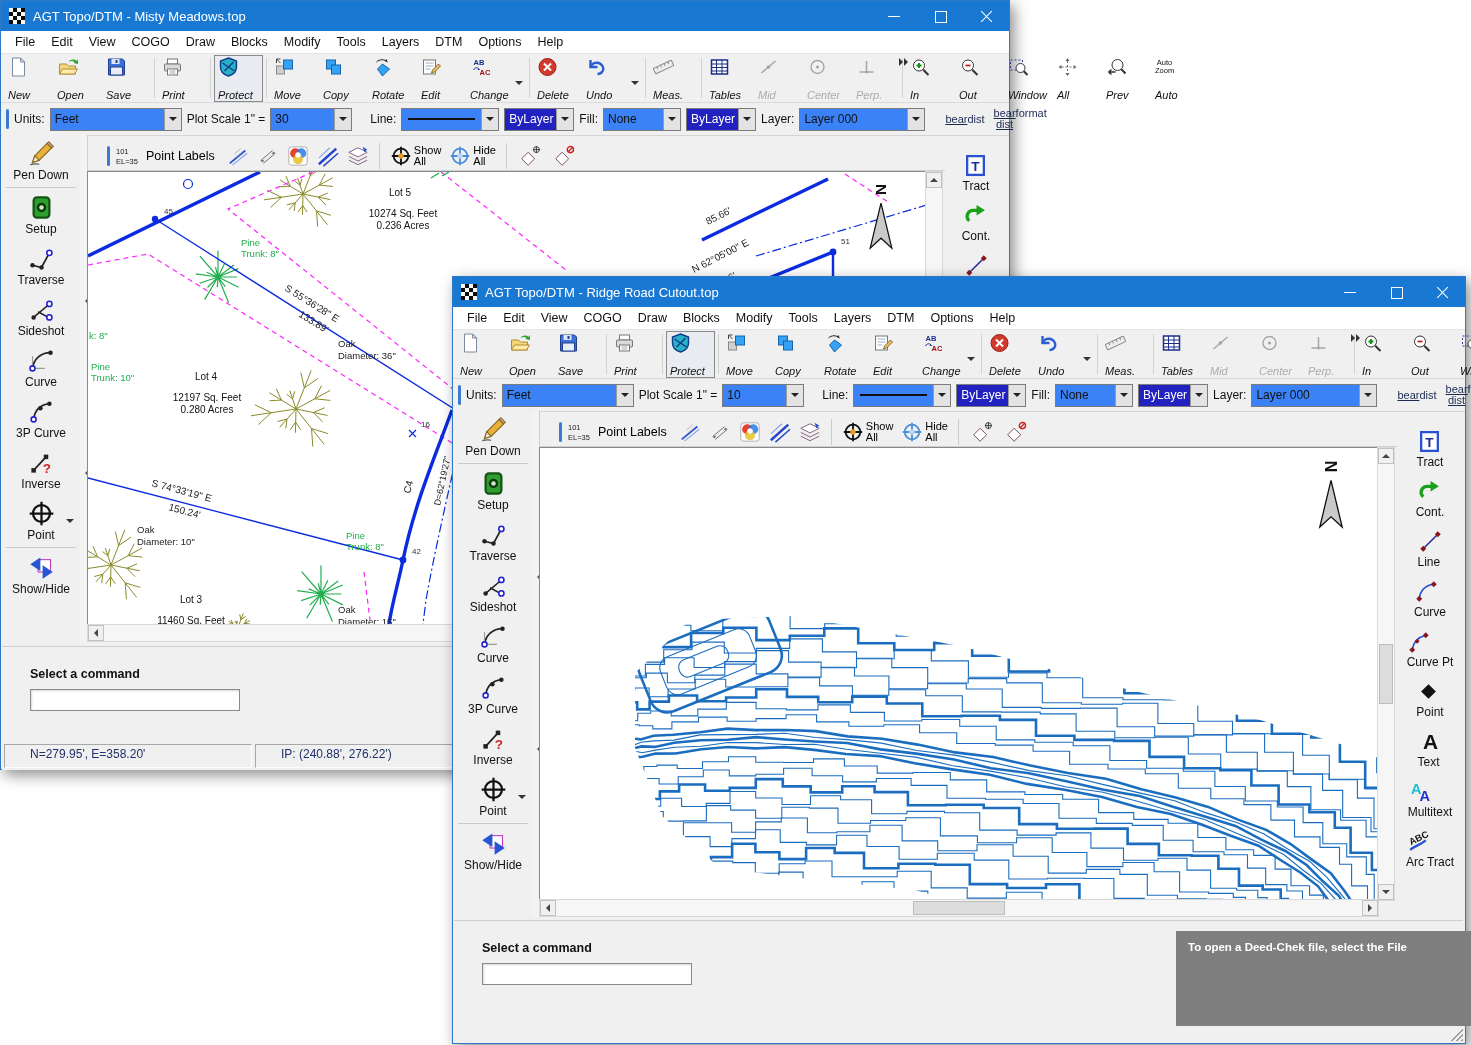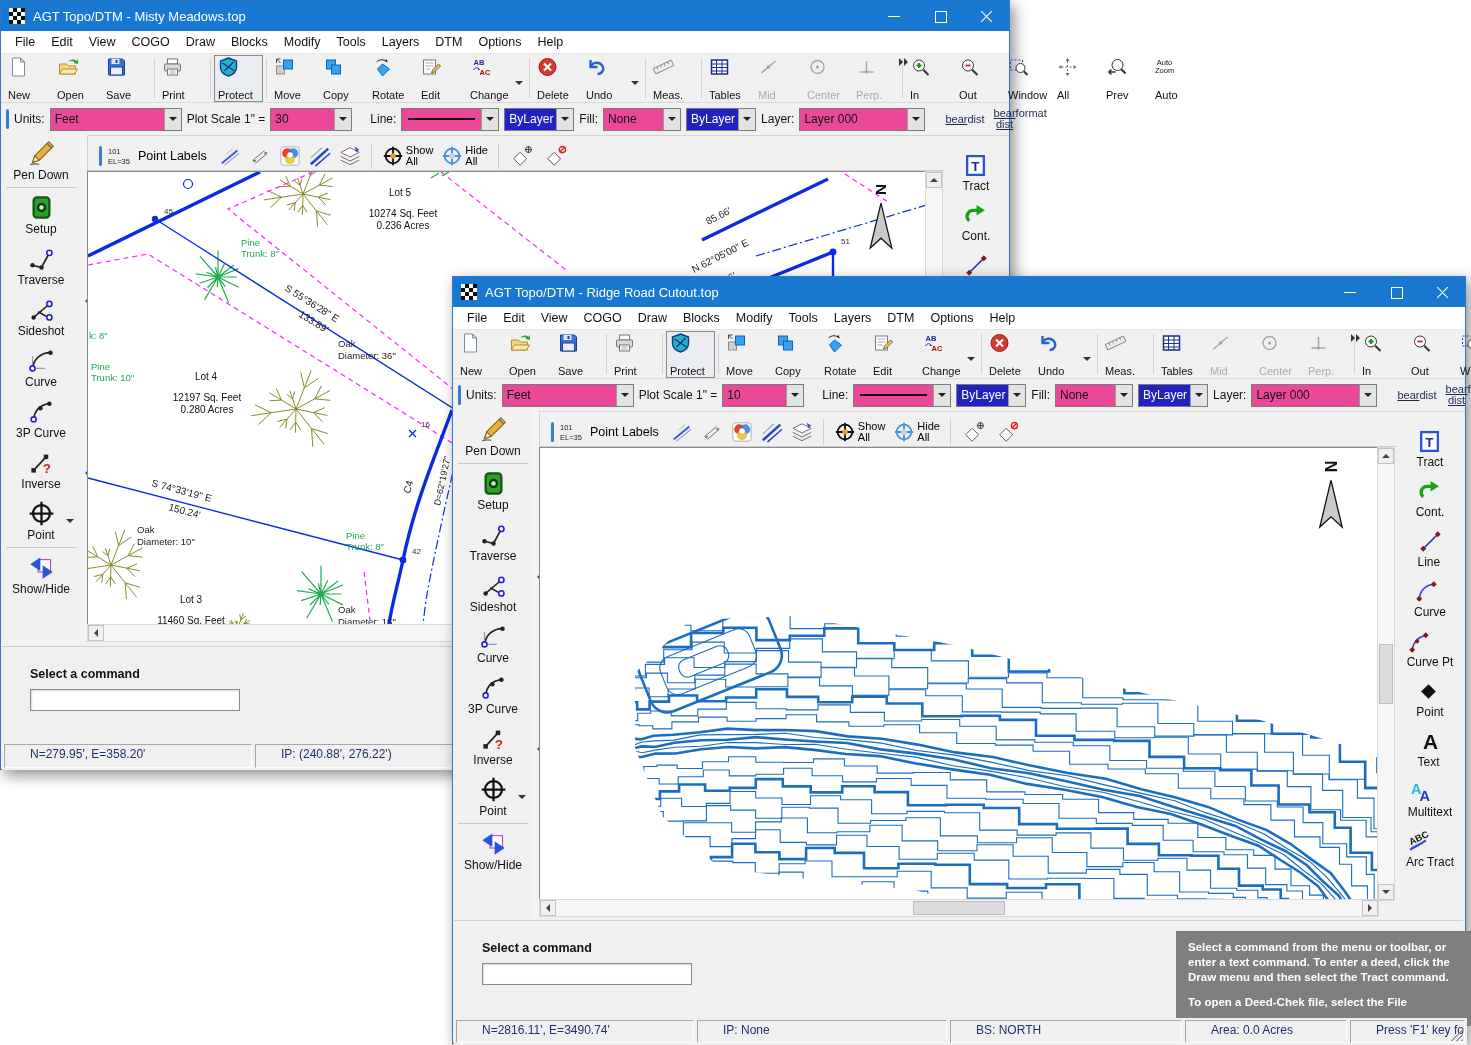--- a/index.html
+++ b/index.html
@@ -17,46 +17,46 @@
   .wbtn.max::after{content:"";position:absolute;left:18px;top:10px;width:10px;height:10px;border:1.4px solid #fff;}
   .wbtn.cls::before,.wbtn.cls::after{content:"";position:absolute;left:16px;top:15px;width:15px;border-top:1.6px solid #fff;}
   .wbtn.cls::before{transform:rotate(45deg);} .wbtn.cls::after{transform:rotate(-45deg);}
   
   .menubar{height:22px;background:#fff;display:flex;align-items:center;padding-left:6px;font-size:12.5px;color:#111;}
   .menu-item{padding:3px 8px;}
   
   .toolbar{height:48px;display:flex;align-items:center;background:#f0f0f0;border-top:1px solid #e5e5e5;border-bottom:1px solid #dadada;padding:0 3px;}
   .tbtn{display:flex;flex-direction:column;justify-content:center;min-width:41px;height:44px;font-size:11px;color:#111;border:1px solid transparent;position:relative;padding:1px 3px 0;}
   .tbtn svg{width:21px;height:21px;display:block;}
-  .tbtn .tlabel{margin-top:12px;white-space:nowrap;}
+  .tbtn .tlabel{margin-top:12px;white-space:nowrap;font-style:italic;}
   .tbtn[data-state="pressed"]{border:1px solid #8a8a8a;background:#e9edf2;}
   .tbtn[data-state="disabled"]{color:#a0a0a0;opacity:.85;}
   .tbtn.dd{margin-right:11px;}
   .tbtn.dd::after{content:"";position:absolute;right:-9px;top:25px;border:4px solid transparent;border-top-color:#333;}
   .tsep{width:1px;height:40px;background:#d2d2d2;margin:0 3px;flex:none;}
   .chev{width:12px;height:12px;align-self:flex-start;margin:2px 0 0 -2px;position:relative;}
   .chev::before,.chev::after{content:"";position:absolute;top:2px;border:4px solid transparent;border-left-color:#333;}
   .chev::before{left:0;} .chev::after{left:5px;}
   .mini-cap{font-size:7.5px;line-height:8px;text-align:center;white-space:pre-line;height:21px;display:flex;align-items:center;}
   
   .optbar{height:32px;display:flex;align-items:center;background:#f0f0f0;border-bottom:1px solid #d5d5d5;padding:0 5px;font-size:12px;color:#111;gap:5px;}
   .grip{width:3px;height:20px;background:#3c7ad2;border-radius:2px;flex:none;}
   .olabel{white-space:nowrap;}
   .osep{width:1px;height:26px;background:#cfcfcf;margin:0 4px;}
-  .combo{display:inline-flex;align-items:stretch;height:21px;border:1px solid #7b7b7b;background:#ec4899;flex:none;}
+  .combo{display:inline-flex;align-items:stretch;height:21px;border:1px solid #7b7b7b;background:#3b82f6;flex:none;}
   .combo .cval{flex:1;display:flex;align-items:center;padding:0 4px;font-size:12px;white-space:nowrap;overflow:hidden;}
   .combo .cbtn{width:16px;background:#e3e3e3;border-left:1px solid #9b9b9b;position:relative;}
   .combo .cbtn::after{content:"";position:absolute;left:4px;top:8px;border:4px solid transparent;border-top-color:#222;}
   .combo.navy .cval{background:#2222c0;color:#fff;}
   .lineswatch{width:100%;height:2px;background:#111;margin:auto 2px;}
   .olink{font-size:11px;line-height:11px;color:#1c2a52;text-align:center;display:inline-flex;flex-direction:row;margin-left:4px;cursor:pointer;}
   .olink u{text-decoration:underline;}
   .optlayers{width:26px;height:22px;margin-left:6px;}
   
-  .pointbar{position:absolute;display:flex;align-items:center;background:#f0f0f0;border-bottom:1px solid #cfcfcf;padding:0 12px;gap:4px;}
+  .pointbar{position:absolute;display:flex;align-items:center;background:#f0f0f0;border-bottom:1px solid #cfcfcf;padding:0 20px;gap:4px;}
   .pbicon{width:26px;height:24px;}
   .pblabel{font-size:12.5px;margin:0 6px 0 2px;white-space:nowrap;}
   .pbtn{display:inline-flex;align-items:center;gap:2px;font-size:11px;line-height:11px;padding:1px 2px;}
   .pbtn svg{width:22px;height:22px;}
   .pbtn svg.wide{width:26px;}
   .pbtn .two{white-space:pre-line;}
   .psep{width:1px;height:26px;background:#cccccc;margin:0 4px;}
   
   .sidebar{position:absolute;background:#f0f0f0;border-right:1px solid #d8d8d8;}
   .sbg{display:flex;flex-direction:column;}
@@ -1339,31 +1339,19 @@
           <svg>
             <use href="#i-arctext"></use>
           </svg>
           <span>Arc Tract</span>
         </div>
     </div>
     <div class="cmdarea">
       <span class="cmdlabel">Select a command</span>
       <input class="cmdinput" style="">
       <div class="helppanel">
-        <p>Select a command from the menu or toolbar, or enter a text command. To enter a deed, click the Draw menu and then select the Tract command.</p>
         <p>To open a Deed-Chek file, select the File</p>
 
       </div>
     </div>
-    <div class="statusbar">
-      <span class="sfield">N=2816.11',  E=3490.74'</span>
-
-      <span class="sfield">IP: None</span>
-
-      <span class="sfield">BS: NORTH</span>
-
-      <span class="sfield">Area: 0.0 Acres</span>
-
-      <span class="sfield">Press 'F1' key  for help.</span>
-    </div>
   </section>
 
 </div>
 
 </body></html>

